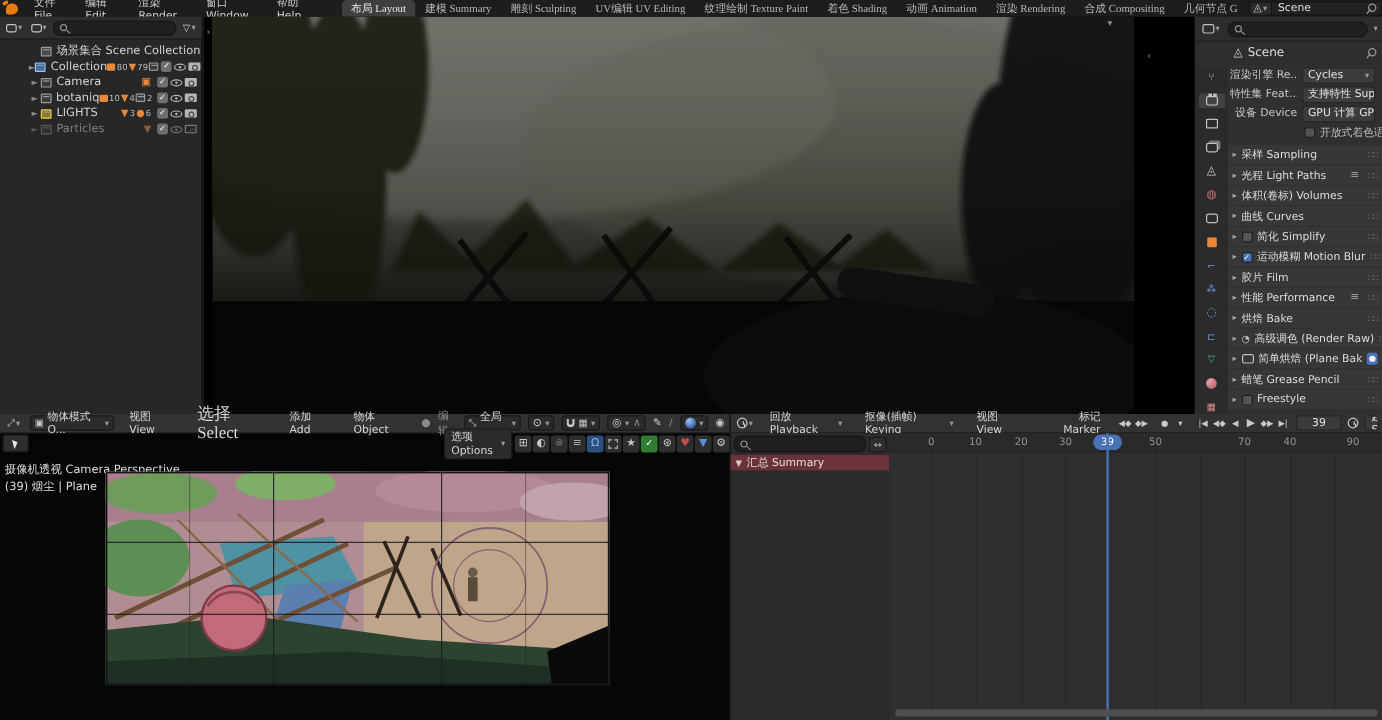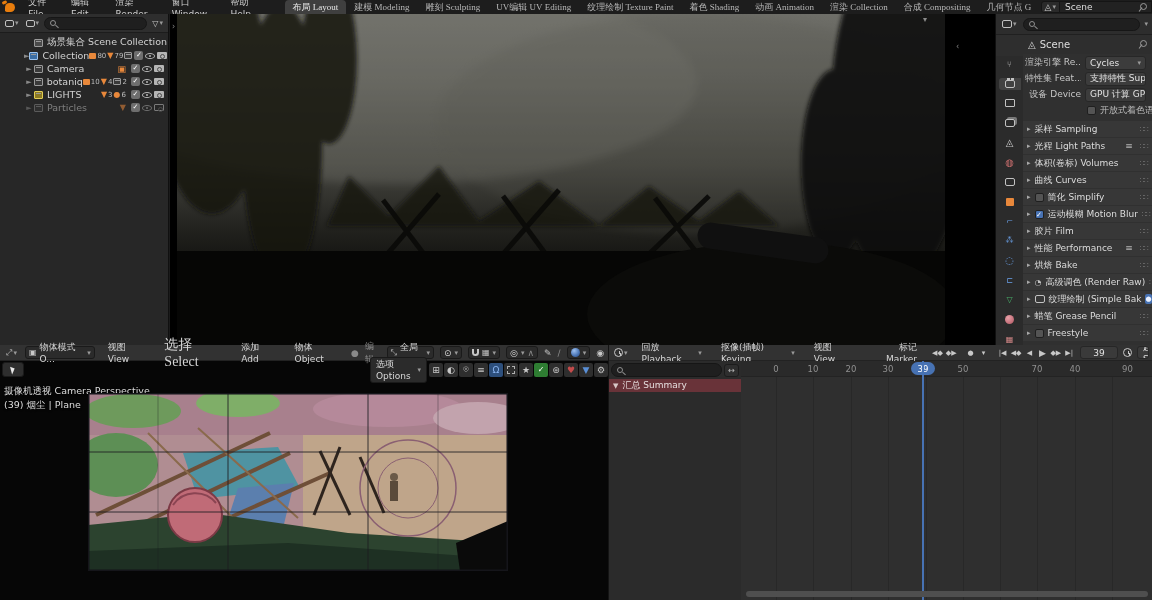--- a/index.html
+++ b/index.html
@@ -130,27 +130,27 @@
 
 <div id="topbar">
   <div class="blogo"></div>
   <div class="tmenu">文件 File</div>
   <div class="tmenu">编辑 Edit</div>
   <div class="tmenu">渲染 Render</div>
   <div class="tmenu">窗口 Window</div>
   <div class="tmenu">帮助 Help</div>
   <div id="tabs">
     <div class="wtab active">布局 Layout</div>
-    <div class="wtab">建模 Modeling</div>
+    <div class="wtab">建模 Summary</div>
     <div class="wtab">雕刻 Sculpting</div>
     <div class="wtab">UV编辑 UV Editing</div>
     <div class="wtab">纹理绘制 Texture Paint</div>
     <div class="wtab">着色 Shading</div>
     <div class="wtab">动画 Animation</div>
-    <div class="wtab">渲染 Collection</div>
+    <div class="wtab">渲染 Rendering</div>
     <div class="wtab">合成 Compositing</div>
     <div class="wtab trunc">几何节点 G</div>
   </div>
   <div class="topwidget">
     <div class="tw-icon">
         <span style="color:#c8c8c8;">◬</span>
         <span class="mini">▾</span>
       </div>
     <div class="tw-field" style="width:92px;">
       <span>Scene</span>
@@ -468,21 +468,21 @@
       </div>
     <div class="psec">
         <span class="car">▸</span>
         <span style="color:#c2c2c2;font-size:8px;">◔</span>
         <span>高级调色 (Render Raw)</span>
         <span class="dots">∷∷</span>
       </div>
     <div class="psec">
         <span class="car">▸</span>
         <span class="seccam"></span>
-        <span>纹理绘制 (Simple Bak</span>
+        <span>简单烘焙 (Plane Bak</span>
         <span class="nodebadge">●</span>
       </div>
     <div class="psec">
         <span class="car">▸</span>
         <span>蜡笔 Grease Pencil</span>
         <span class="dots">∷∷</span>
       </div>
     <div class="psec">
         <span class="car">▸</span>
         <span class="cbx"></span>

